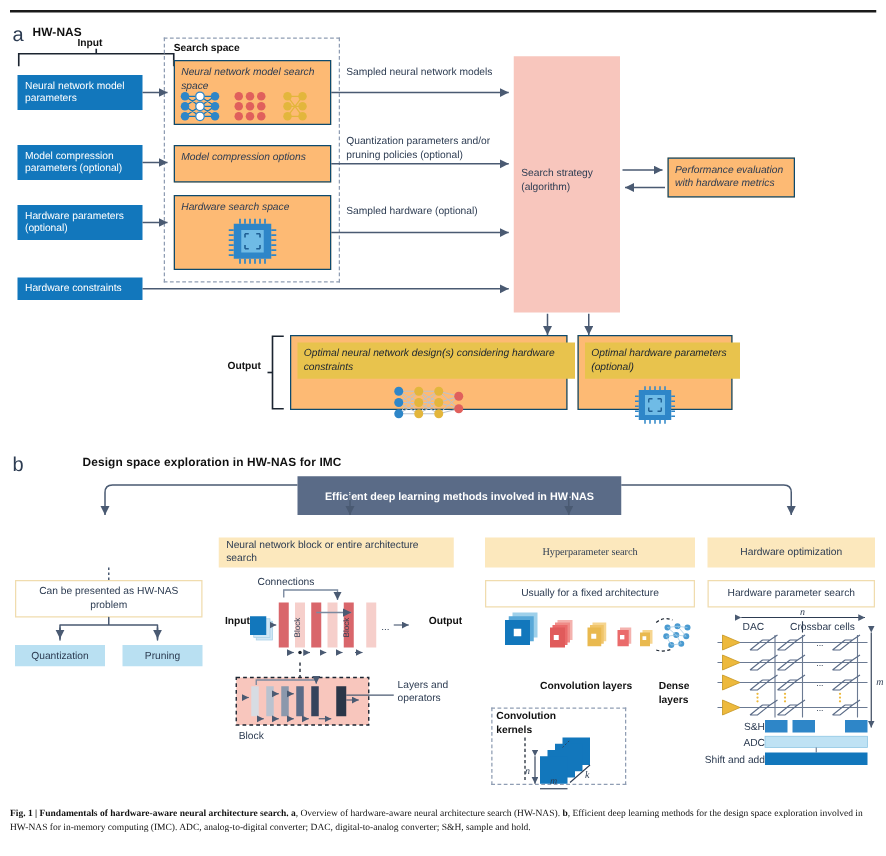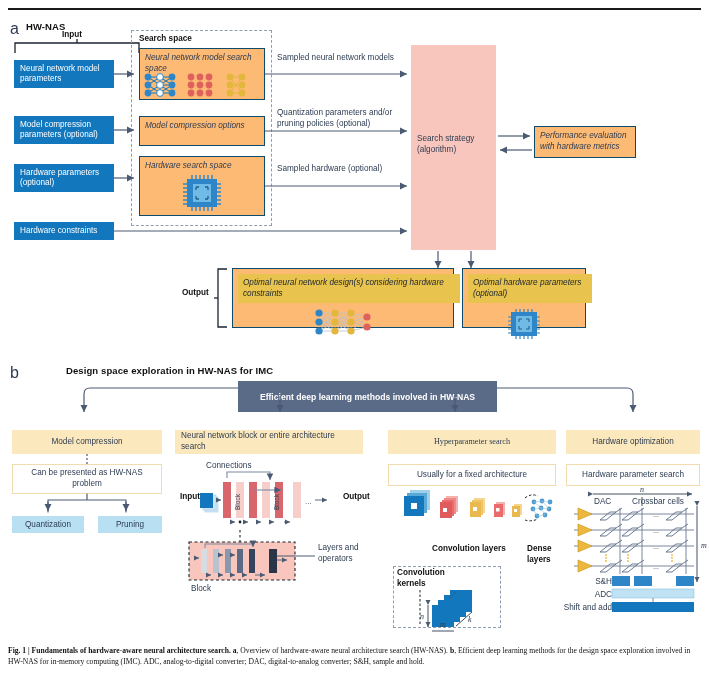--- a/index.html
+++ b/index.html
@@ -231,21 +231,20 @@
       </marker>
     </defs>
     <g stroke="#4a5a72" stroke-width="1.2" fill="none">
       <path d="M238,388 L90,388 Q84,388 84,394 L84,412" marker-end="url(#ah2)"></path>
       <path d="M280,396 L280,412" marker-end="url(#ah2)"></path>
       <path d="M455,396 L455,412" marker-end="url(#ah2)"></path>
       <path d="M497,388 L627,388 Q633,388 633,394 L633,412" marker-end="url(#ah2)"></path>
     </g>
   </svg>
 
-  <div class="abs cream-head" style="left:12px;top:430px;width:150px;height:24px;">Model compression</div>
   <div class="abs cream-sub" style="left:12px;top:464px;width:150px;height:30px;">Can be presented as HW-NAS problem</div>
   <div class="abs lblue-box" style="left:12px;top:516px;width:72px;height:17px;">Quantization</div>
   <div class="abs lblue-box" style="left:98px;top:516px;width:64px;height:17px;">Pruning</div>
   <svg class="abs" style="left:0;top:0;" width="709" height="685">
     <g stroke="#4a5a72" stroke-width="1.2" fill="none">
       <path d="M87,454 L87,464" stroke-dasharray="2,2"></path>
       <path d="M87,494 L87,500 M48,500 L126,500 M48,500 L48,512 M126,500 L126,512" stroke-linecap="round"></path>
       <path d="M48,502 L48,511" marker-end="url(#ah2)"></path>
       <path d="M126,502 L126,511" marker-end="url(#ah2)"></path>
     </g>

